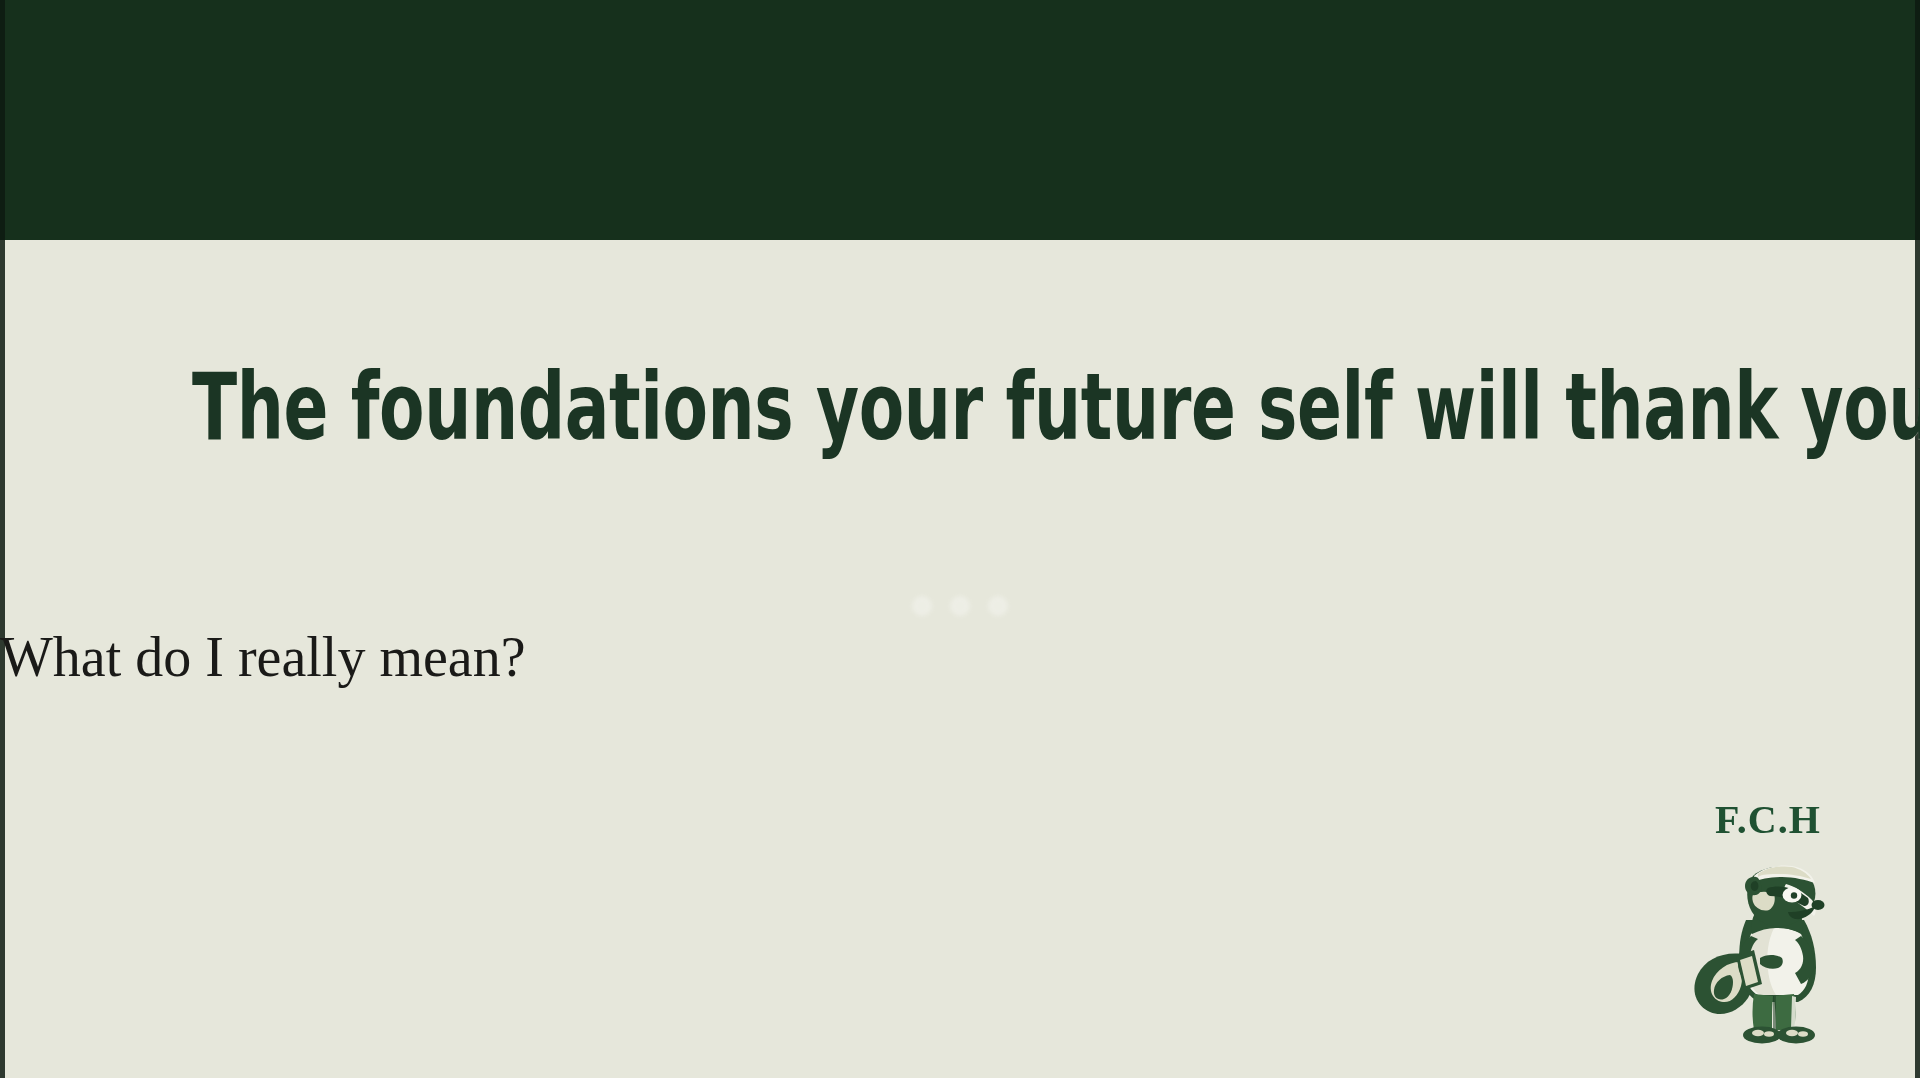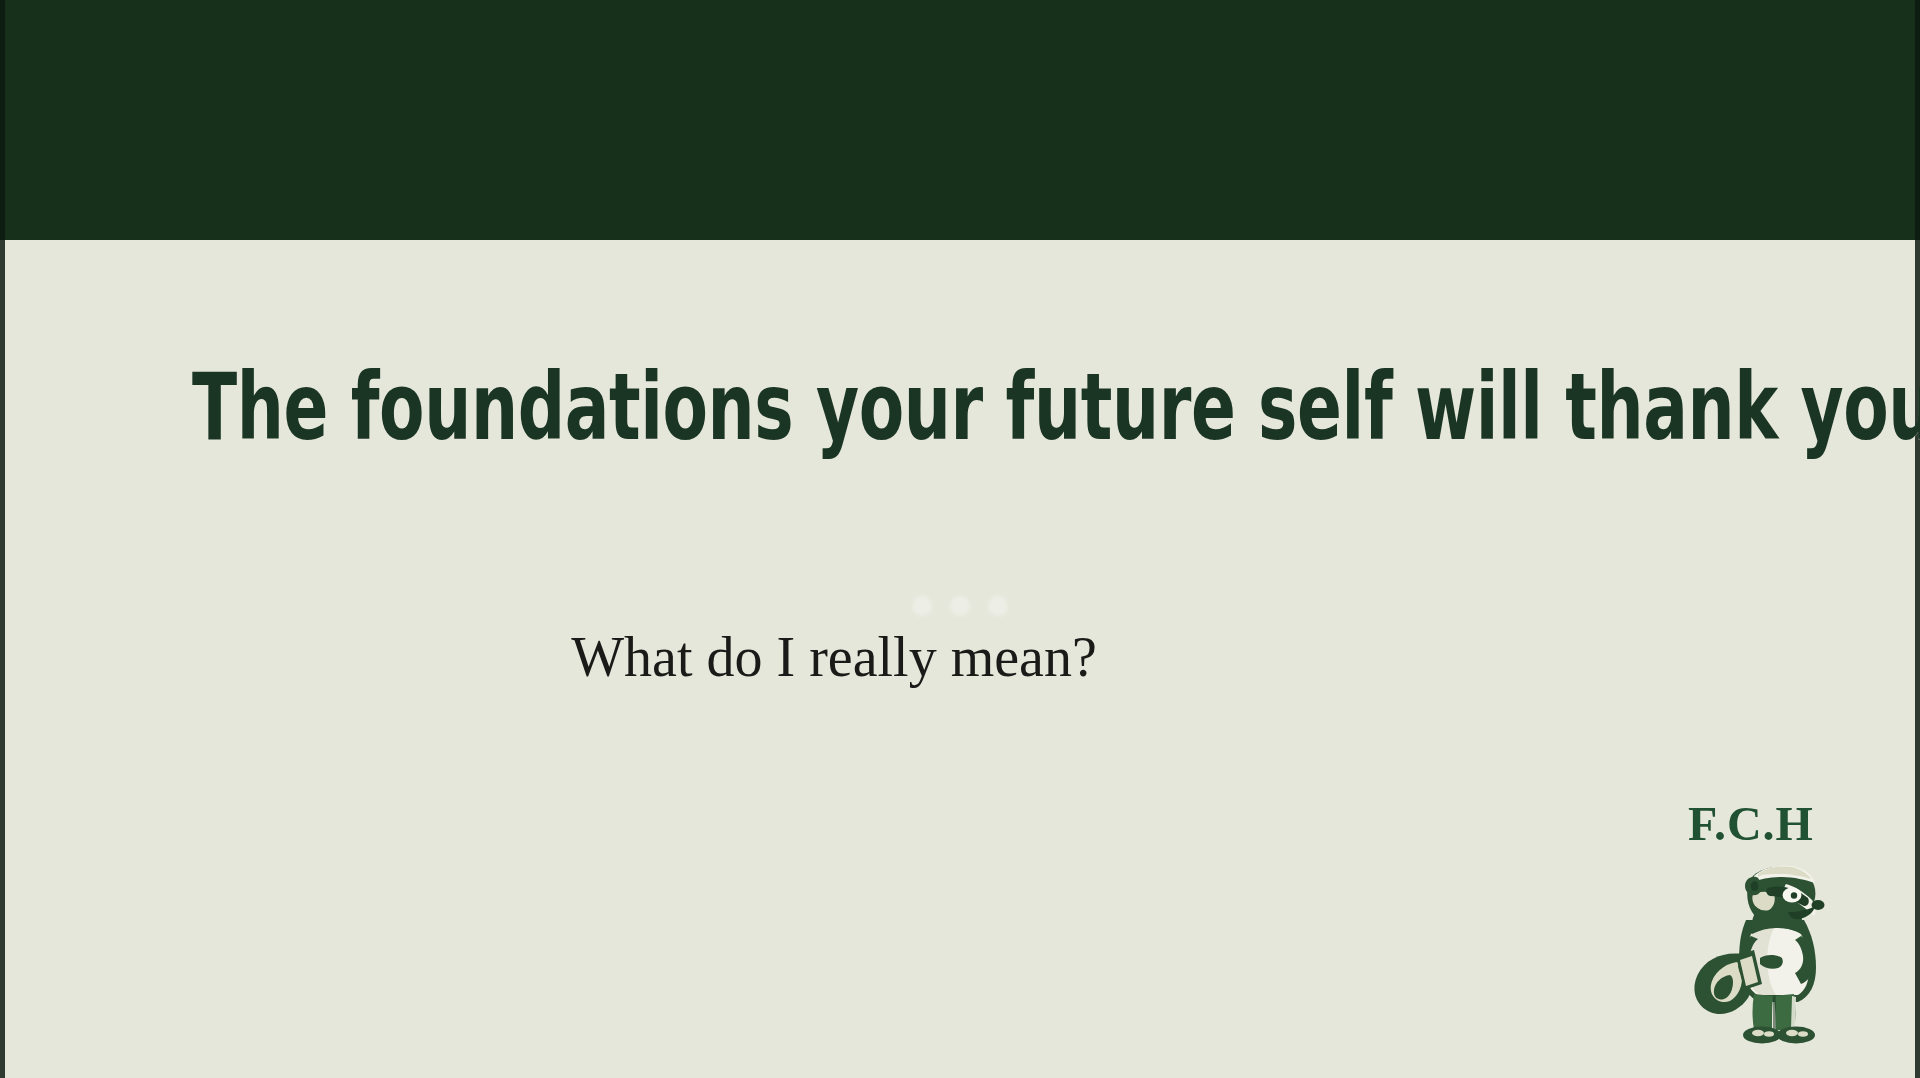--- a/index.html
+++ b/index.html
@@ -85,21 +85,21 @@
     opacity: 0.30;
     filter: blur(2.2px);
   }
 
   
   #subtitle {
     position: absolute;
     left: 0;
     top: 628px;
     width: 1668px;
-    text-align: center;
+    text-align: left;
     color: #1A1A18;
     font-family: "Liberation Serif", "DejaVu Serif", serif;
     font-weight: 400;
     font-size: 56px;
     line-height: 1.05;
     white-space: nowrap;
   }
 
   
   #logo {
@@ -107,24 +107,25 @@
     left: 1688px;
     top: 800px;
     width: 160px;
     height: 245px;
   }
   #logo-word {
     position: absolute;
     left: 0;
     top: 0;
     width: 160px;
+    text-align: center;
     color: #1F5132;
     font-family: "Liberation Serif", "DejaVu Serif", serif;
     font-weight: 700;
-    font-size: 48px;
+    font-size: 40px;
     letter-spacing: 1px;
     line-height: 1;
   }
   #logo-mark {
     position: absolute;
     left: 0;
     top: 50px;
     width: 160px;
     height: 195px;
   }

